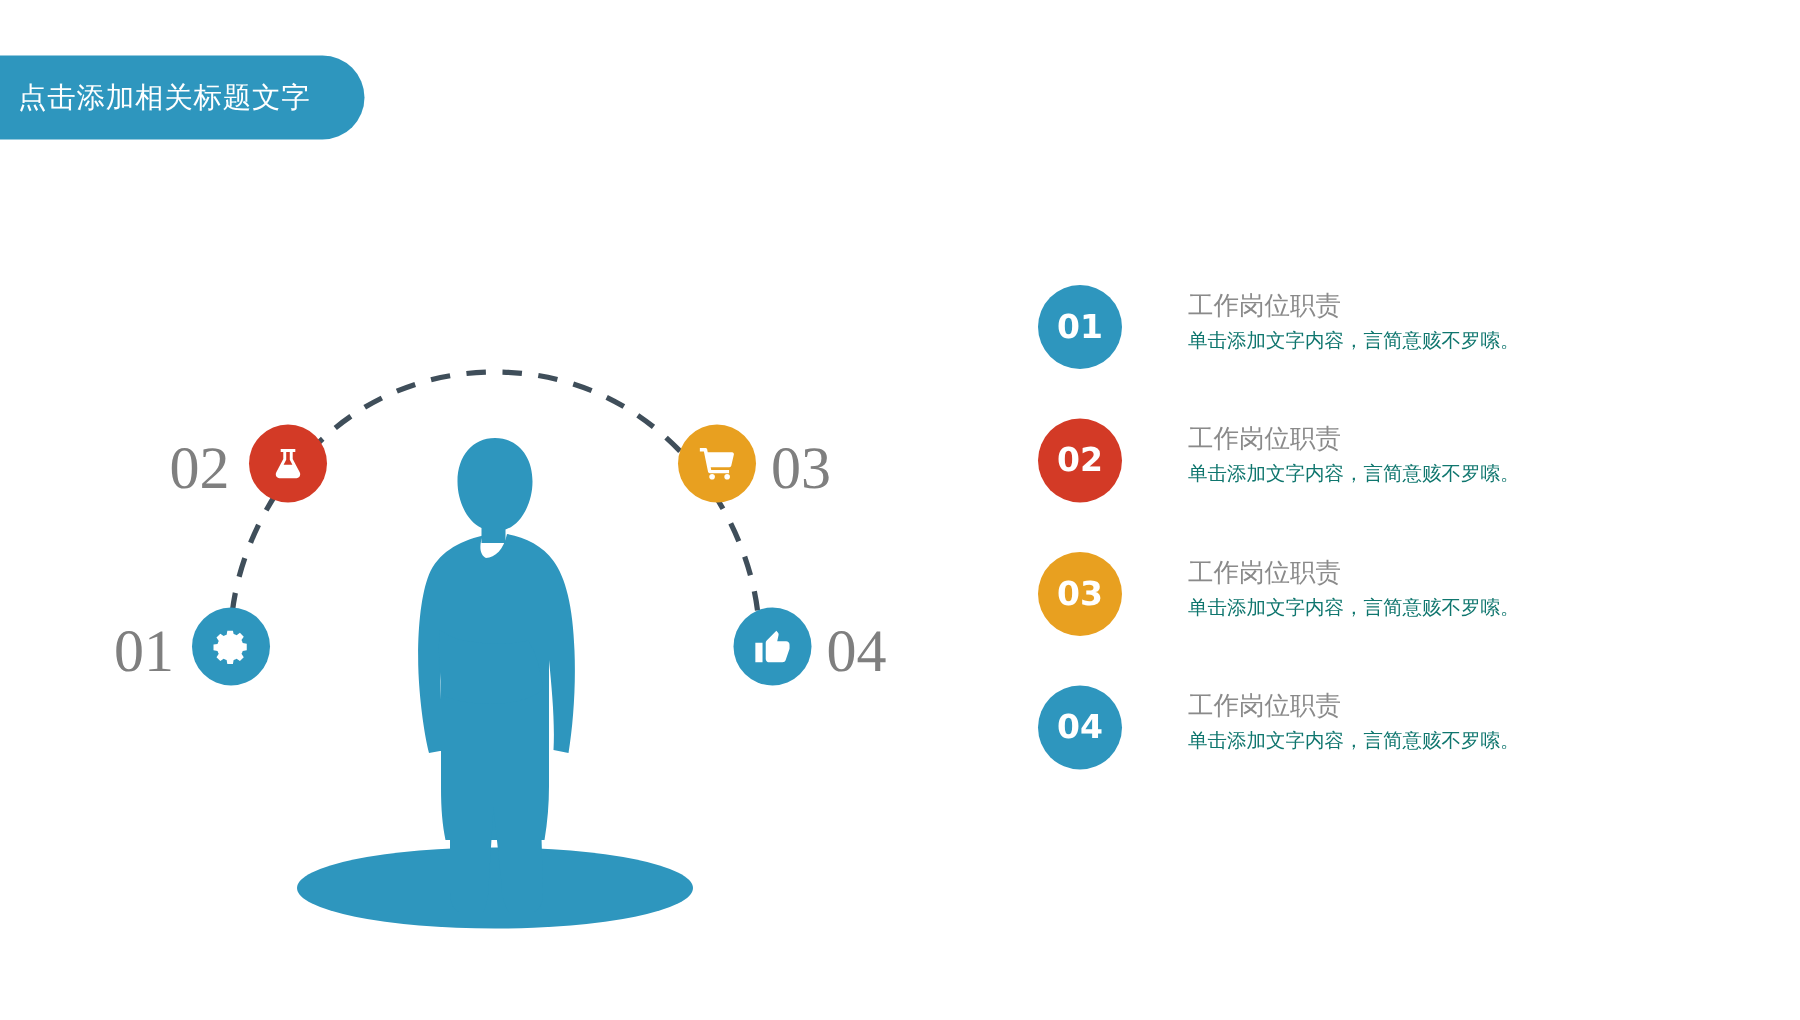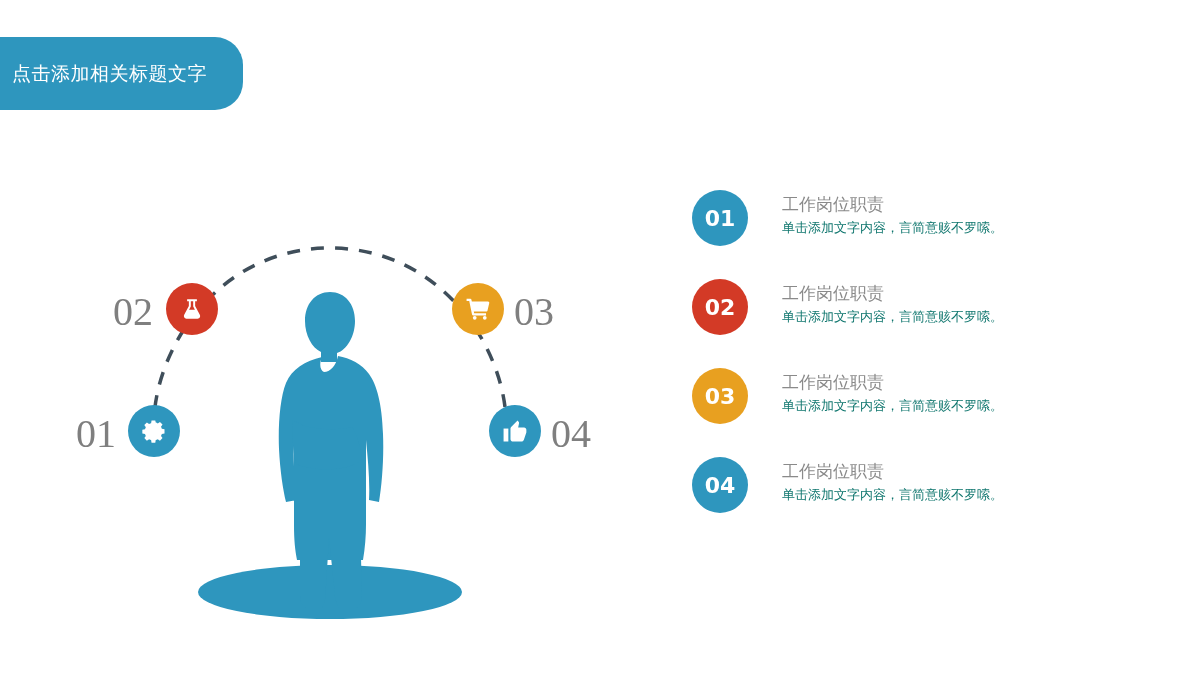--- a/index.html
+++ b/index.html
@@ -14,21 +14,21 @@
     overflow: hidden;
     position: relative;
   }
 
   
   .title-banner {
     position: absolute;
     left: 0;
     top: 37px;
     width: 243px;
-    height: 73px;
+    height: 56px;
     background: #2E96BE;
     border-radius: 0 28px 28px 0;
     display: flex;
     align-items: center;
     box-sizing: border-box;
     padding-left: 12px;
   }
   .title-banner .title-text {
     color: #ffffff;
     font-size: 19px;
@@ -98,21 +98,21 @@
     flex: 0 0 auto;
     display: flex;
     align-items: center;
     justify-content: center;
     color: #ffffff;
     font-size: 22px;
     font-weight: bold;
     font-family: "DejaVu Sans", "Liberation Sans", sans-serif;
   }
   .item-text {
-    margin-left: 34px;
+    margin-left: 44px;
     padding-top: 2px;
   }
   .item-heading {
     font-size: 17px;
     color: #8A8A8A;
     font-family: "DejaVu Sans", "Liberation Sans", sans-serif;
     line-height: 1.45;
   }
   .item-desc {
     font-size: 13px;

